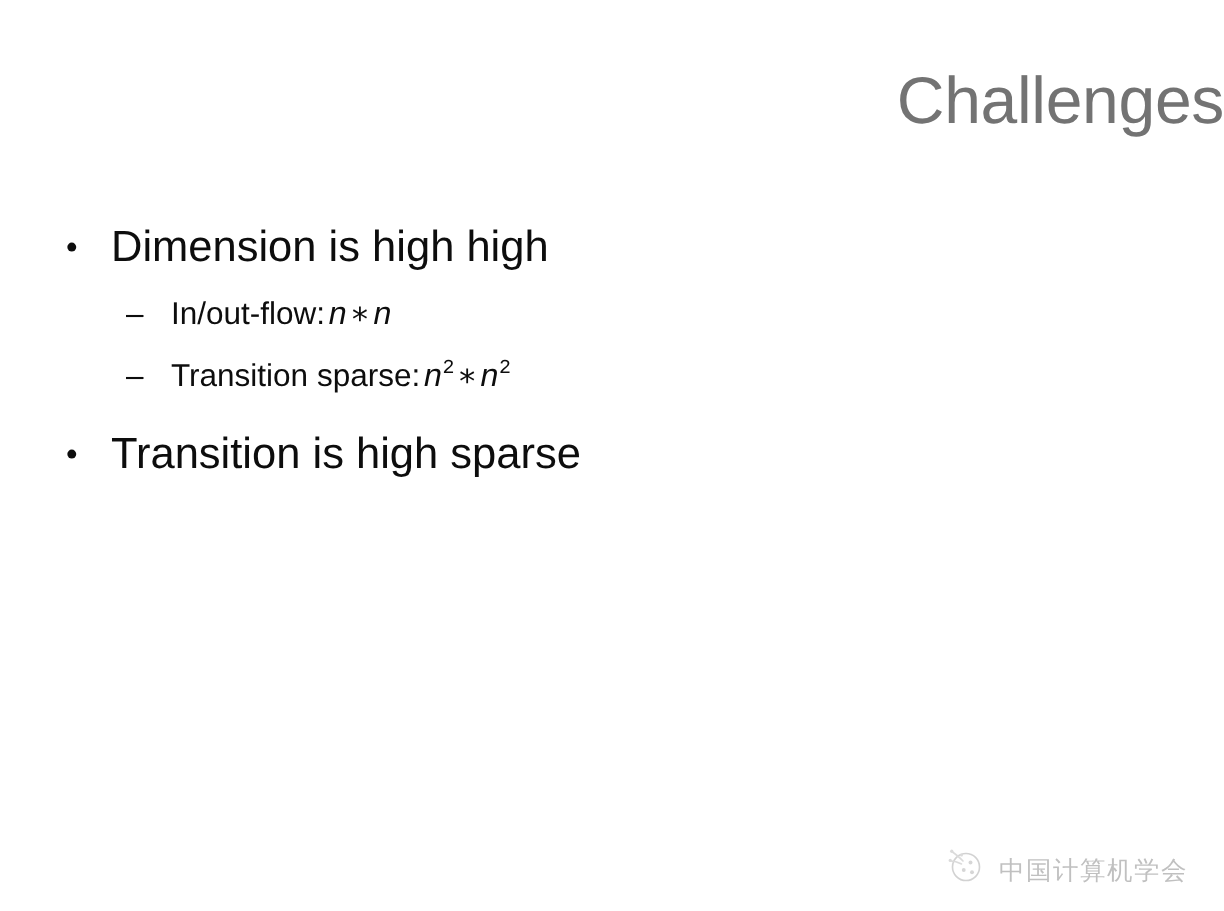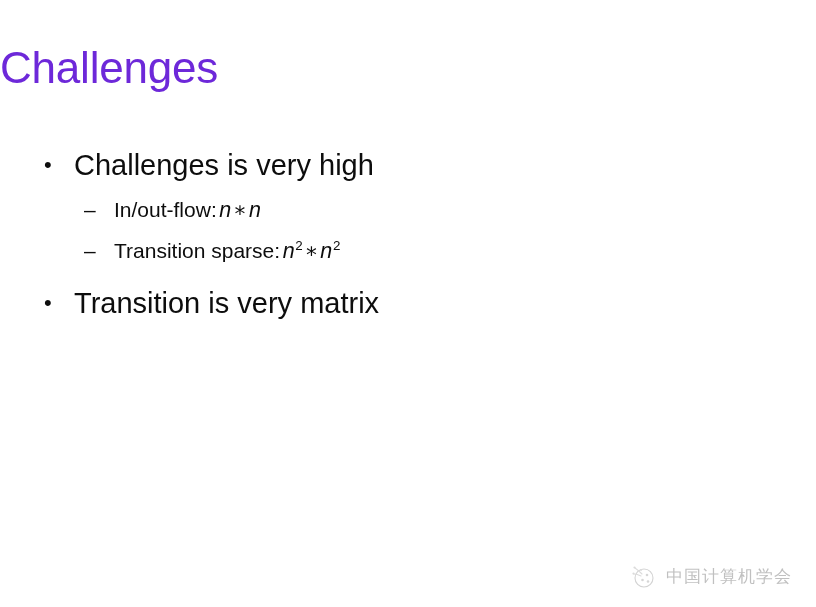--- a/index.html
+++ b/index.html
@@ -25,26 +25,26 @@
     height: 607px;
     background: #ffffff;
   }
 
   
   .slide-title {
     position: absolute;
     left: 0;
     top: 42px;
     width: 816px;
-    text-align: left;
+    text-align: right;
     font-size: 44px;
     font-weight: 400;
     line-height: 52px;
     letter-spacing: -0.2px;
-    color: #6d28d9;
+    color: #737373;
     white-space: nowrap;
   }
 
   
   .body-block {
     position: absolute;
     left: 36px;
     top: 144px;
     width: 744px;
   }
@@ -110,21 +110,21 @@
     vertical-align: super;
     line-height: 0;
   }
 
   
   .watermark {
     position: absolute;
     right: 24px;
     bottom: 16px;
     display: flex;
-    align-items: center;
+    align-items: flex-end;
     gap: 8px;
     opacity: 0.62;
     user-select: none;
   }
   .watermark-logo {
     width: 30px;
     height: 30px;
     display: block;
   }
   .watermark-text {
@@ -140,36 +140,36 @@
 <body>
 
 <div class="slide">
 
   <div class="slide-title">Challenges</div>
 
   <div class="body-block">
 
     <div class="bullet-l1">
       <span class="marker">•</span>
-      <span class="bullet-text">Challenges is very high</span>
+      <span class="bullet-text">Dimension is high high</span>
     </div>
 
     <div class="bullet-l2">
       <span class="marker">–</span>
       <span class="bullet-text">In/out-flow:</span><span class="math"><span>n</span><sup></sup><span class="op">∗</span><span>n</span><sup></sup></span>
     </div>
 
     <div class="bullet-l2">
       <span class="marker">–</span>
       <span class="bullet-text">Transition sparse:</span><span class="math"><span>n</span><sup>2</sup><span class="op">∗</span><span>n</span><sup>2</sup></span>
     </div>
 
     <div class="bullet-l1 gap-before">
       <span class="marker">•</span>
-      <span class="bullet-text">Transition is very matrix</span>
+      <span class="bullet-text">Transition is high sparse</span>
     </div>
 
   </div>
 
   <div class="watermark">
     <span class="watermark-logo-wrap">
       <svg class="watermark-logo" viewBox="0 0 30 30" aria-hidden="true">
         <circle cx="16" cy="17" r="9" fill="none" stroke="#b8b8b8" stroke-width="1.1"></circle>
         <path d="M7 7 C10 9, 12 11, 14 13" fill="none" stroke="#c6c6c6" stroke-width="1.1" stroke-linecap="round"></path>
         <path d="M6 13 C9 13, 11 14, 13 15" fill="none" stroke="#c6c6c6" stroke-width="1.1" stroke-linecap="round"></path>

